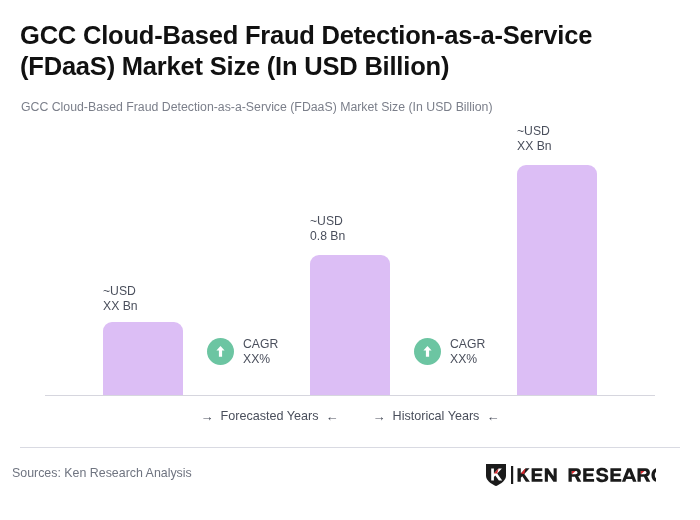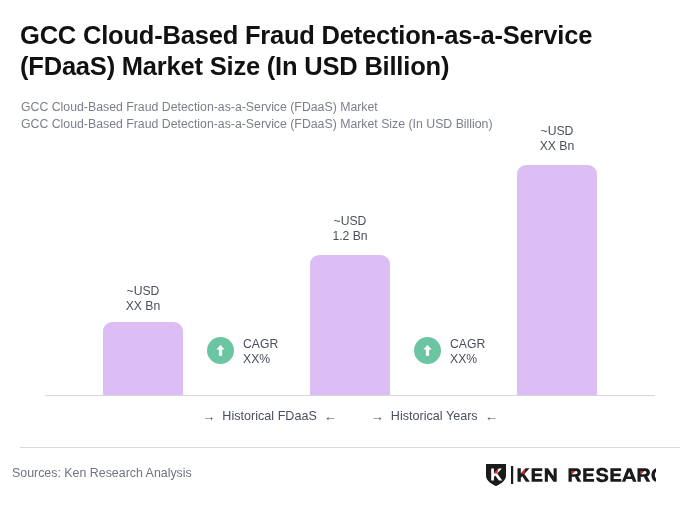--- a/index.html
+++ b/index.html
@@ -61,41 +61,42 @@
 
   .bar {
     position: absolute;
     background: #dcbef5;
     border-top-left-radius: 9px;
     border-top-right-radius: 9px;
   }
 
   .bar-value-label {
     position: absolute;
-    text-align: center;
+    text-align: left;
     font-size: 12.2px;
     color: #4a4f5c;
     line-height: 14.5px;
     white-space: nowrap;
   }
   .bar-value-label .val-line { display: block; }
 
   #axis-baseline {
     position: absolute;
     left: 45px;
     top: 395px;
     width: 610px;
     height: 1px;
     background: #d6d6de;
   }
 
   
   .cagr-badge {
     position: absolute;
     display: flex;
+    align-items: center;
   }
   .cagr-circle {
     width: 27px;
     height: 27px;
     border-radius: 50%;
     background: #6cc5a2;
     display: flex;
     align-items: center;
     justify-content: center;
     flex: 0 0 auto;
@@ -168,34 +169,33 @@
   #brand-logo svg { display: block; }
 </style>
 </head>
 <body>
 
 <div id="chart-card">
 
   <div id="chart-title">GCC Cloud-Based Fraud Detection-as-a-Service (FDaaS) Market Size (In USD Billion)</div>
 
   <div id="subtitle-block">
-    <div class="subtitle-line">GCC Cloud-Based Fraud Detection-as-a-Service (FDaaS) Market</div>
     <div class="subtitle-line">GCC Cloud-Based Fraud Detection-as-a-Service (FDaaS) Market Size (In USD Billion)</div>
   </div>
 
   <div id="plot-area">
 
     <div class="bar-value-label" style="left:103px; top:284px; width:80px;">
       <span class="val-line">~USD</span>
       <span class="val-line">XX Bn</span>
     </div>
 
     <div class="bar-value-label" style="left:310px; top:214px; width:80px;">
       <span class="val-line">~USD</span>
-      <span class="val-line">1.2 Bn</span>
+      <span class="val-line">0.8 Bn</span>
     </div>
 
     <div class="bar-value-label" style="left:517px; top:124px; width:80px;">
       <span class="val-line">~USD</span>
       <span class="val-line">XX Bn</span>
     </div>
 
     <div class="bar" style="left:103px; top:322px; width:80px; height:73px;"></div>
     <div class="bar" style="left:310px; top:255px; width:80px; height:140px;"></div>
     <div class="bar" style="left:517px; top:165px; width:80px; height:230px;"></div>
@@ -227,21 +227,21 @@
         <span>XX%</span>
       </div>
     </div>
 
     <div id="axis-baseline"></div>
   </div>
 
   <div id="legend-row">
     <div class="legend-item">
       <span class="legend-arrow">→</span>
-      <span class="legend-label">Historical FDaaS</span>
+      <span class="legend-label">Forecasted Years</span>
       <span class="legend-arrow">←</span>
     </div>
     <div class="legend-item">
       <span class="legend-arrow">→</span>
       <span class="legend-label">Historical Years</span>
       <span class="legend-arrow">←</span>
     </div>
   </div>
 
   <div id="footer-divider"></div>

